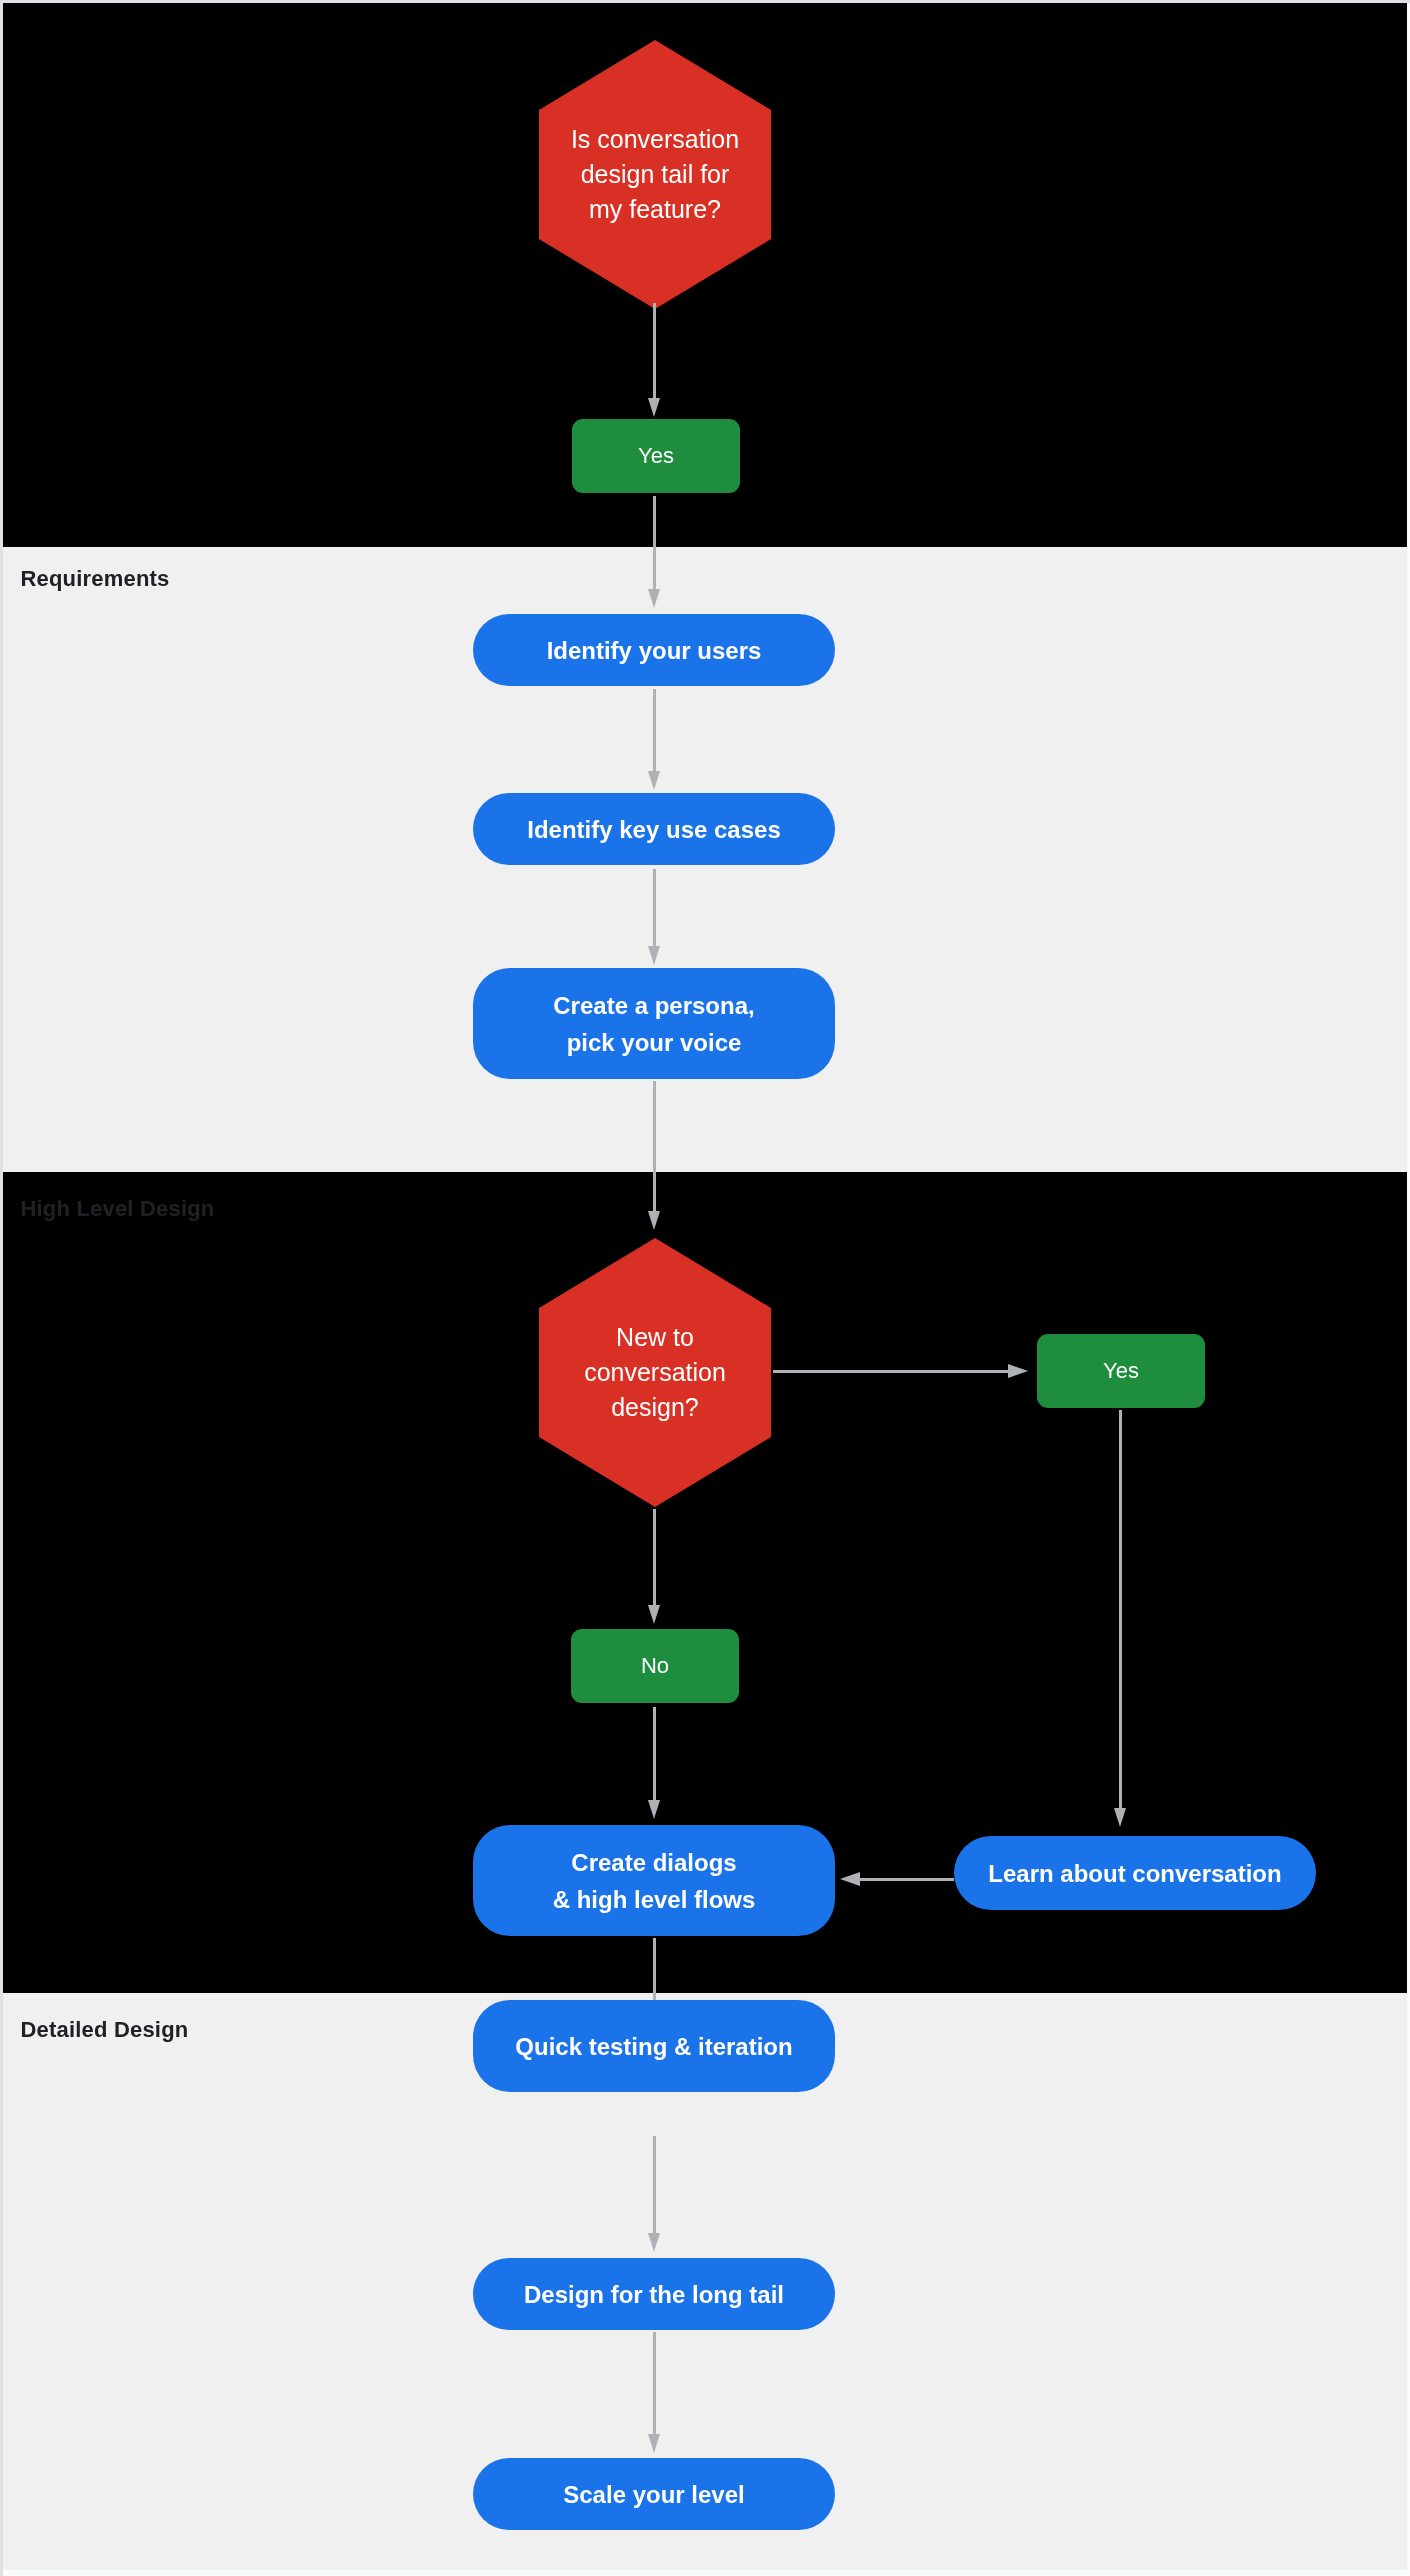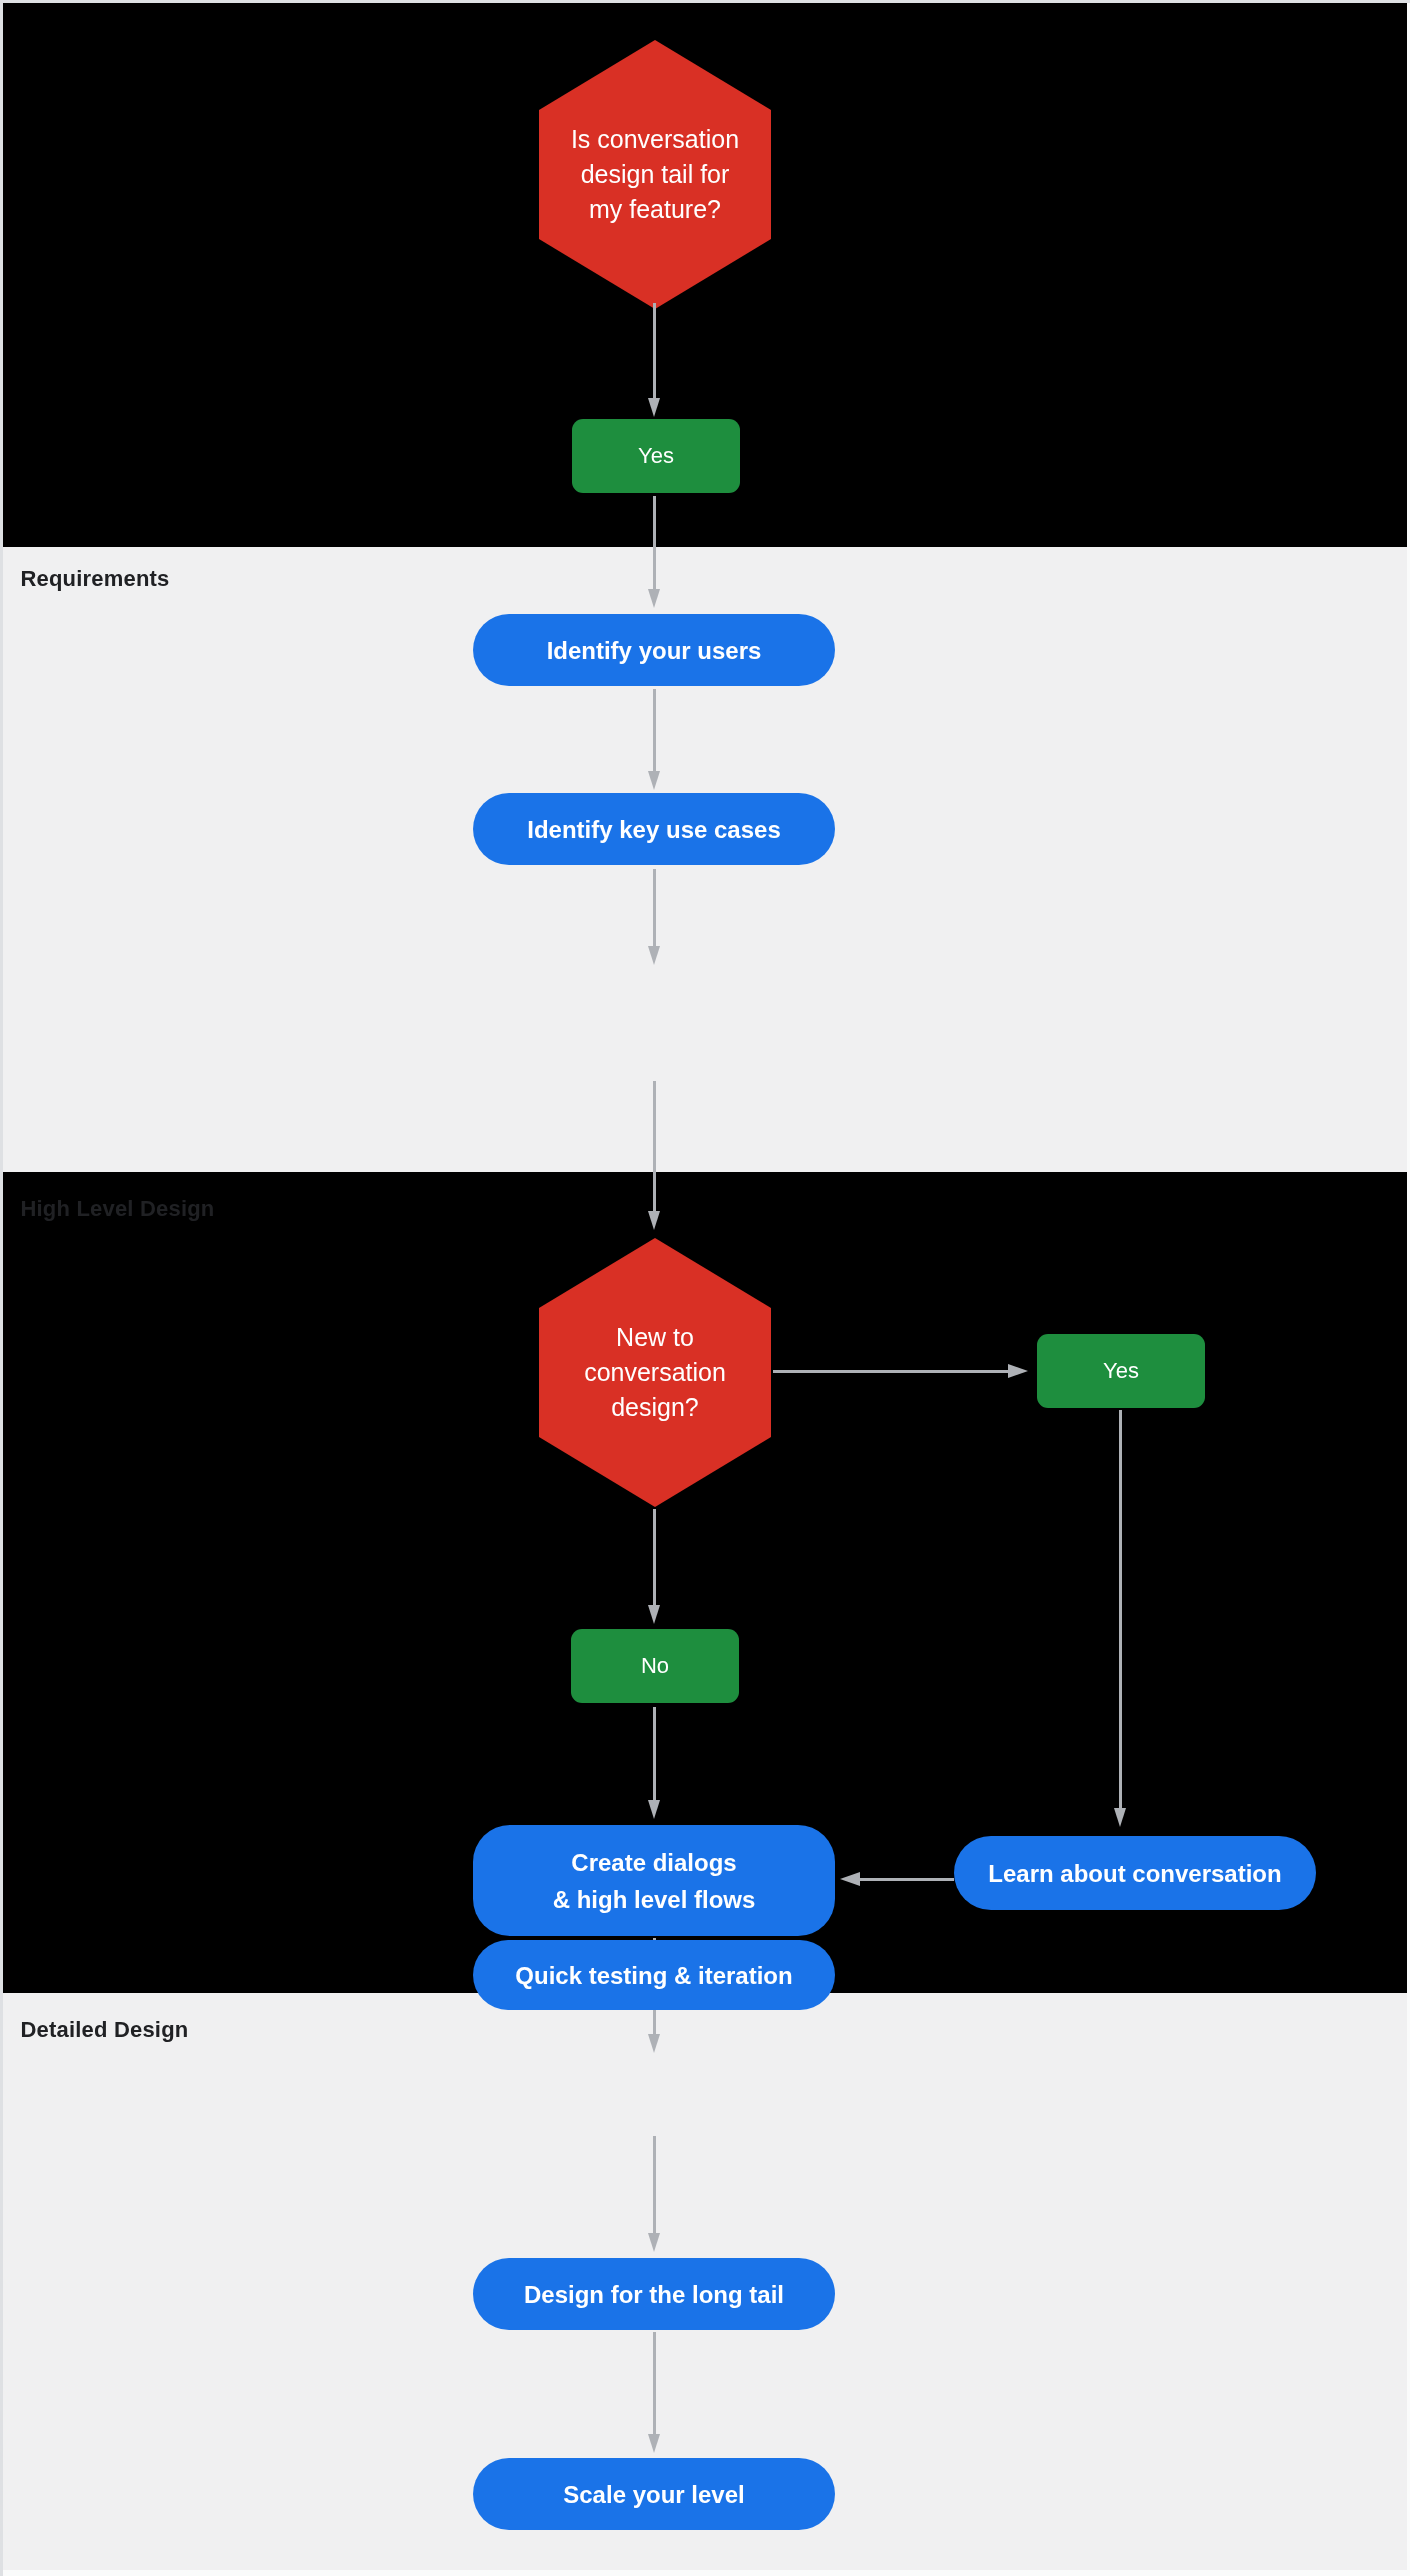--- a/index.html
+++ b/index.html
@@ -90,20 +90,24 @@
   <div class="arr arr-down" style="left:653px;top:496px;height:93px"></div>
 
   <div class="pill one" style="left:473px;top:614px">Identify your users</div>
 
   <div class="arr arr-down" style="left:653px;top:689px;height:82px"></div>
 
   <div class="pill one" style="left:473px;top:793px">Identify key use cases</div>
 
   <div class="arr arr-down" style="left:653px;top:869px;height:77px"></div>
 
+  <div class="pill two" style="left:473px;top:968px">
+    <span>Create a persona,</span>
+    <span>pick your voice</span>
+  </div>
 
   <div class="arr arr-down" style="left:653px;top:1081px;height:130px"></div>
 
   <div class="hex" style="left:539px;top:1238px">
     <div>
       <span>New to</span>
       <span>conversation</span>
       <span>design?</span>
     </div>
   </div>
@@ -124,21 +128,21 @@
     <span>Create dialogs</span>
     <span>&amp; high level flows</span>
   </div>
 
   <div class="pill one" style="left:954px;top:1836px;height:74px">Learn about conversation</div>
 
   <div class="arr arr-left" style="left:860px;top:1878px;width:94px"></div>
 
   <div class="arr arr-down" style="left:653px;top:1938px;height:96px"></div>
 
-  <div class="pill one" style="left:473px;top:1940px;height:70px">Quick testing &amp; iteration</div>
+  <div class="pill one" style="left:473px;top:2000px;height:92px">Quick testing &amp; iteration</div>
 
   <div class="arr arr-down" style="left:653px;top:2136px;height:97px"></div>
 
   <div class="pill one" style="left:473px;top:2258px">Design for the long tail</div>
 
   <div class="arr arr-down" style="left:653px;top:2332px;height:102px"></div>
 
   <div class="pill one" style="left:473px;top:2458px">Scale your level</div>
 
 </div>

